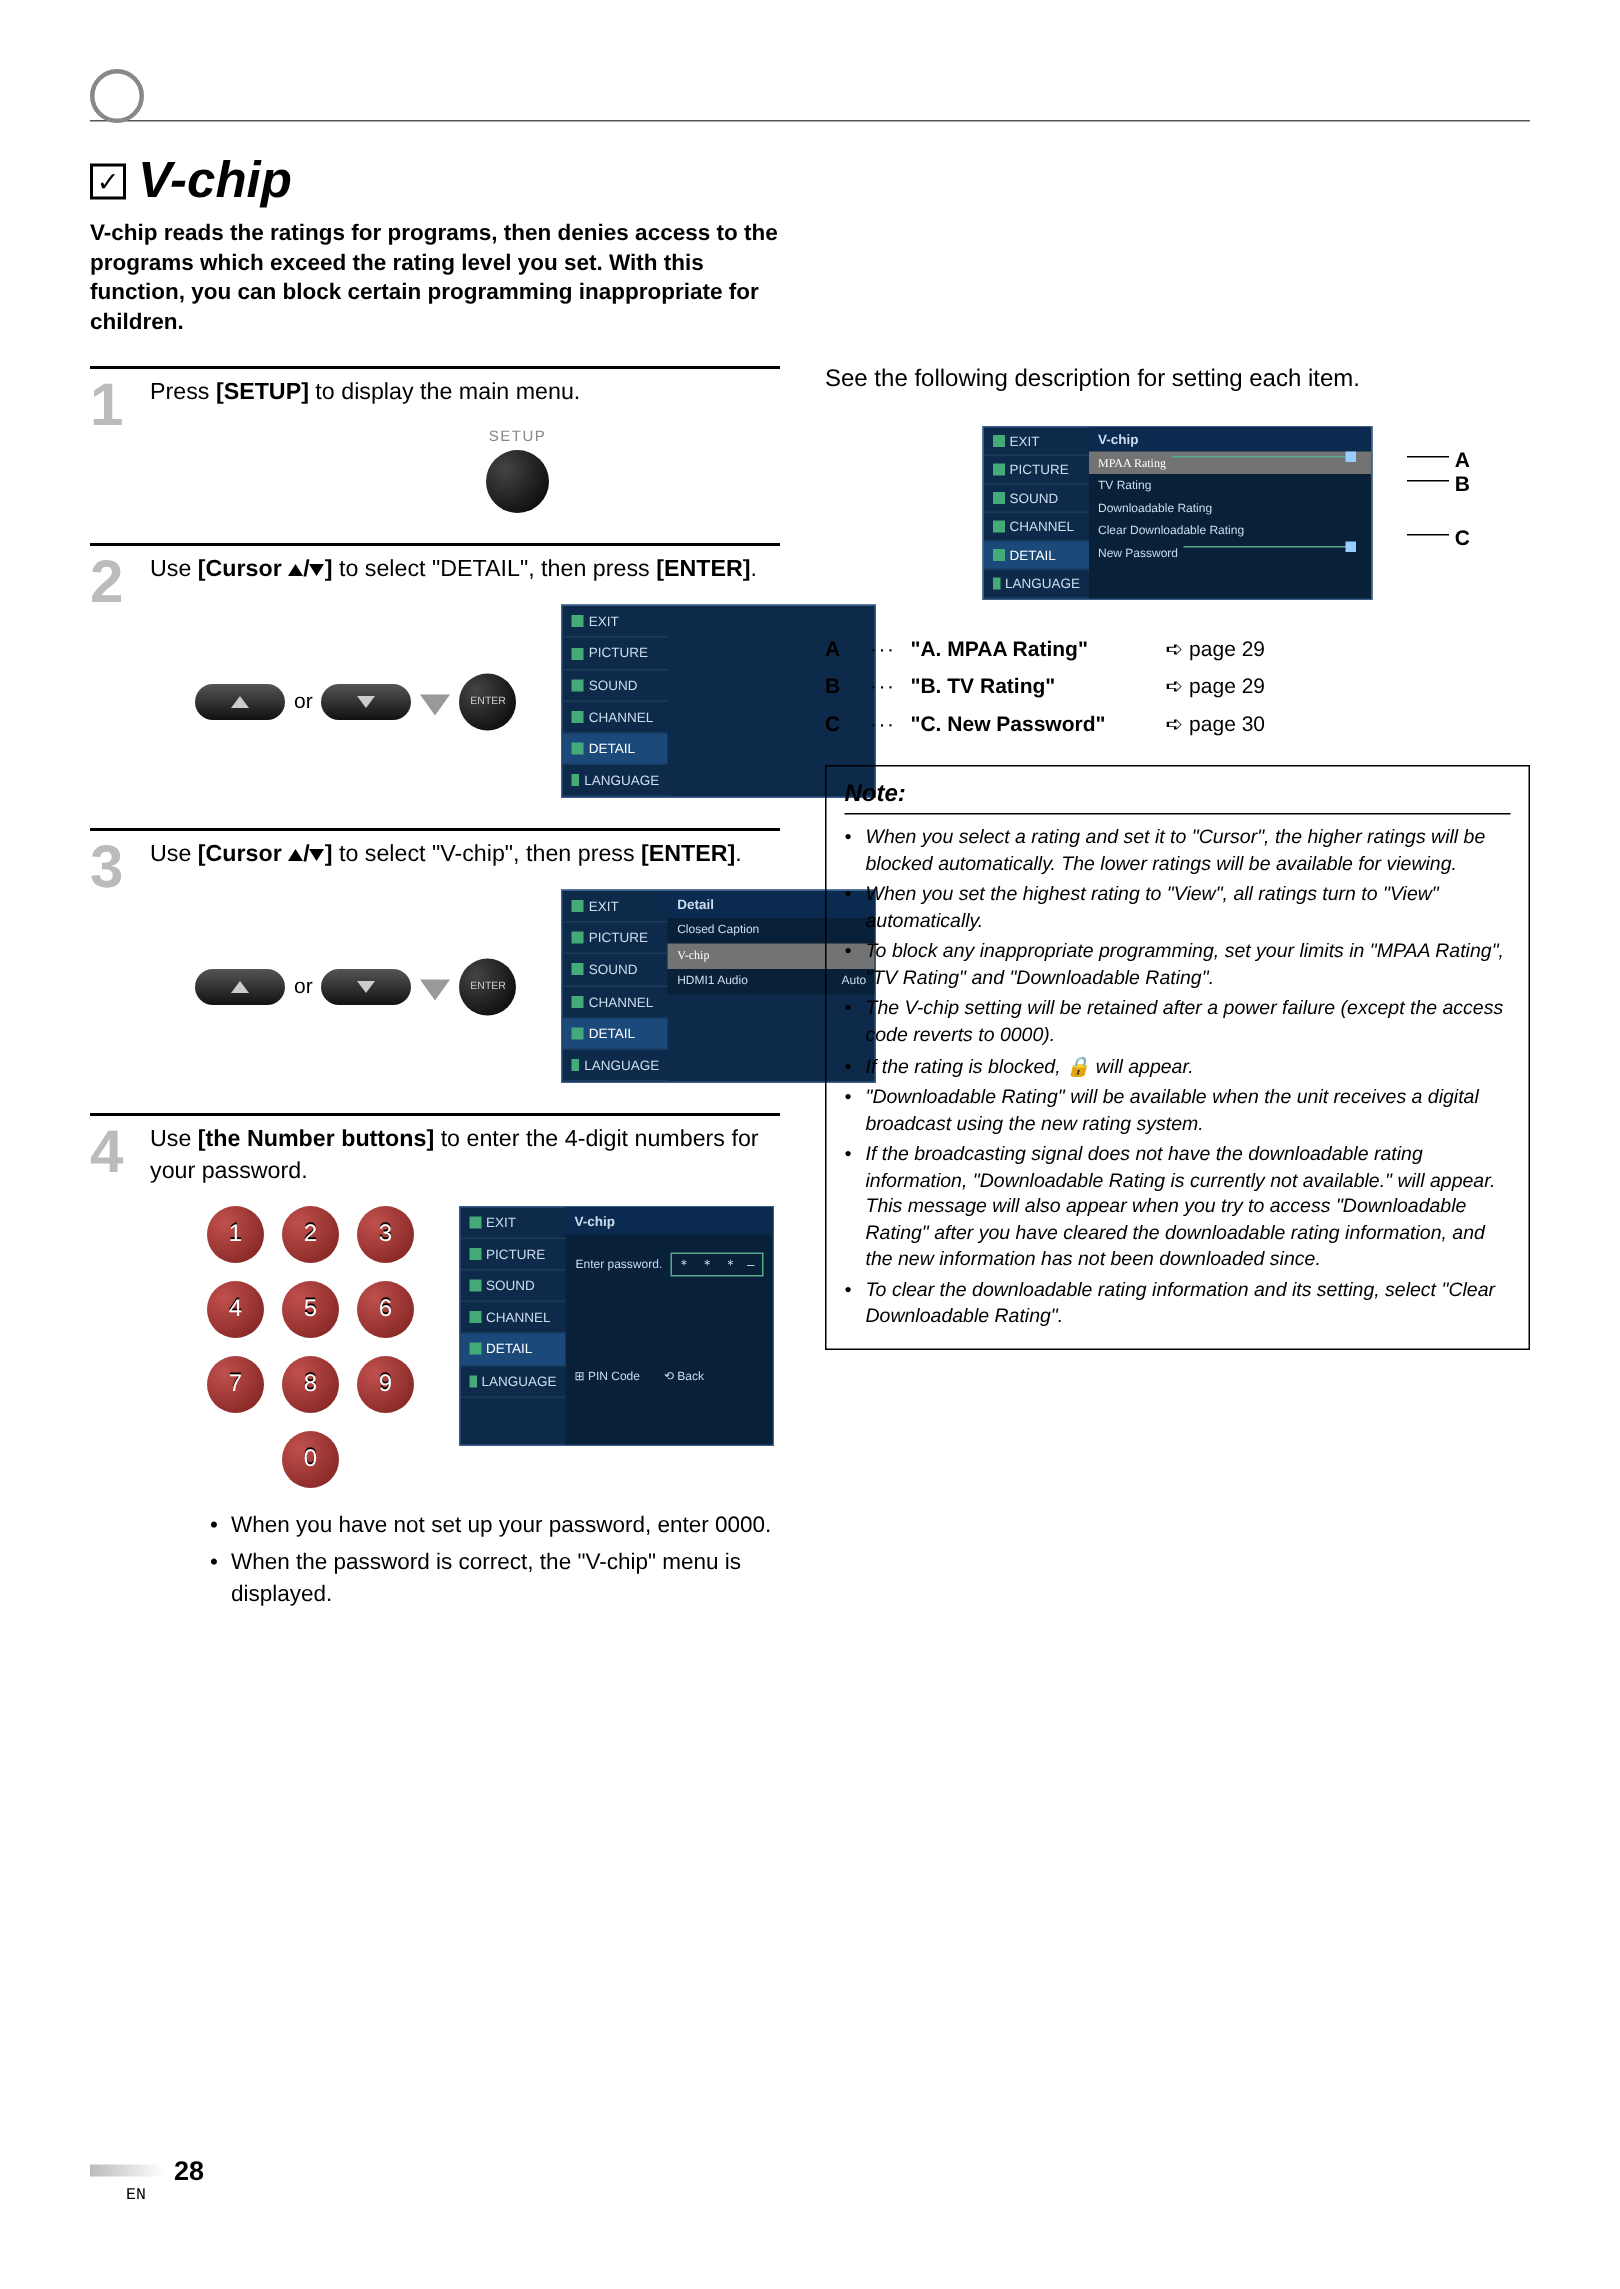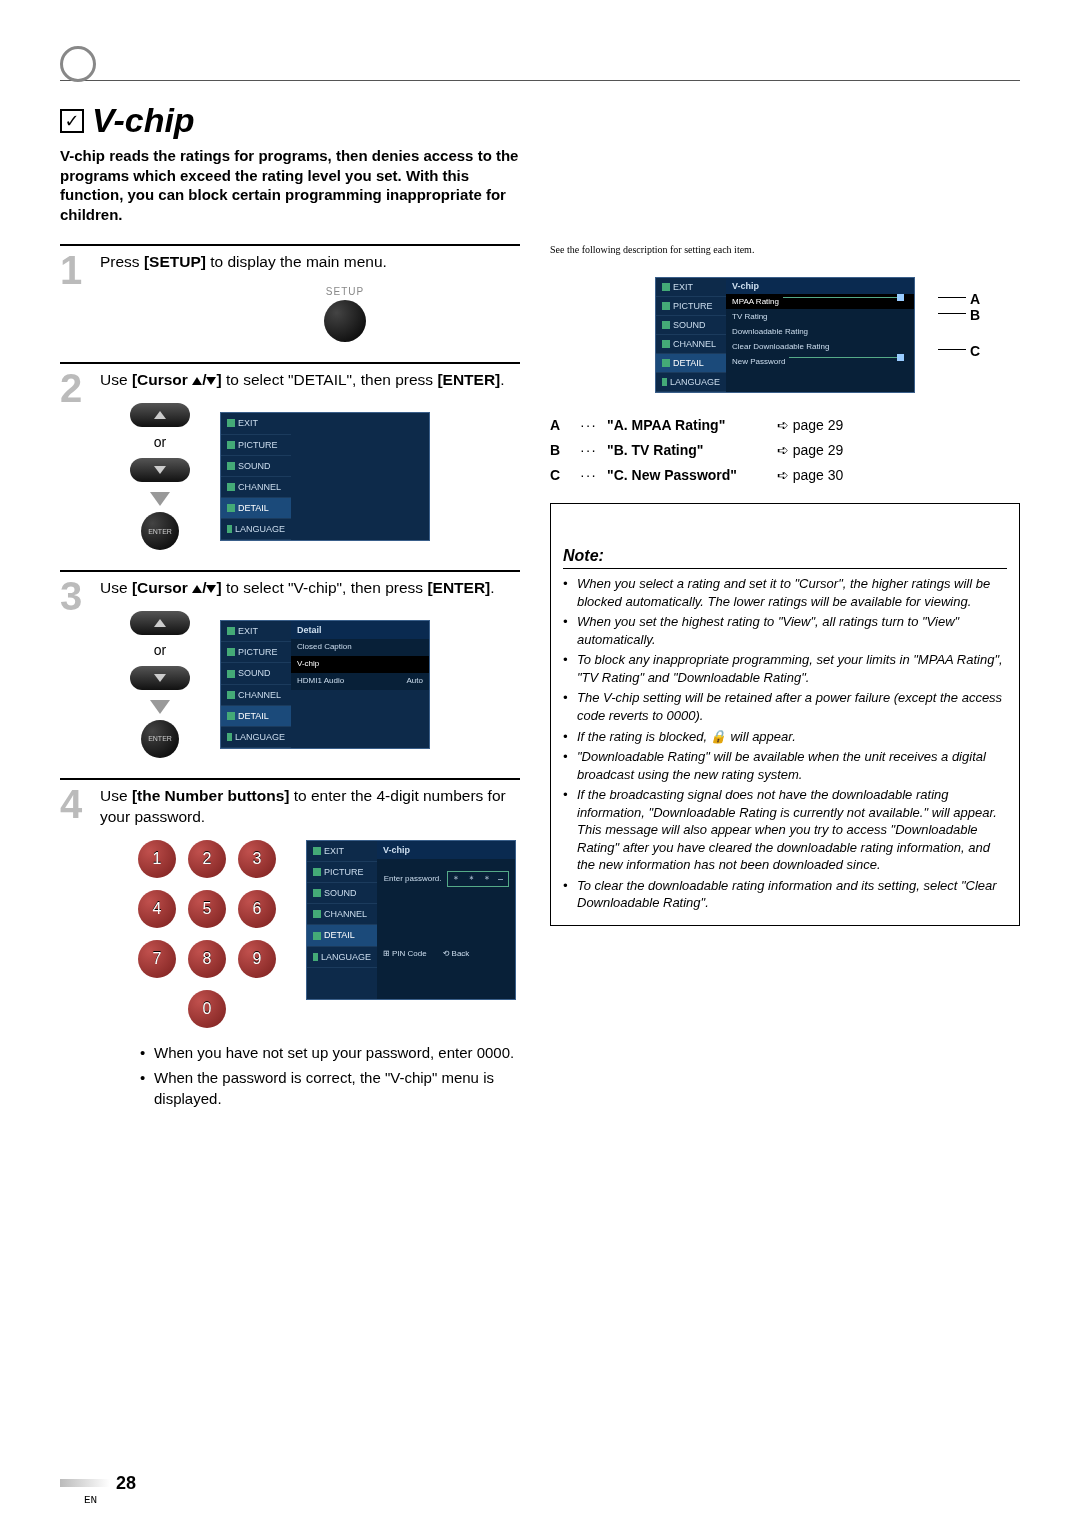--- a/index.html
+++ b/index.html
@@ -24,36 +24,36 @@
   .step-body { flex: 1; font-size: 15.5px; line-height: 1.35; }
   .step-body b { font-weight: 700; }
 
   .illus { margin-top: 12px; margin-left: 30px; }
   .illus-row { display: flex; align-items: center; gap: 30px; }
 
   .setup-btn { display: flex; flex-direction: column; align-items: center; margin-left: 40px; }
   .setup-btn .lbl { font-size: 10px; color: #888; letter-spacing: 1px; margin-bottom: 2px; }
   .setup-btn .circle { width: 42px; height: 42px; background: radial-gradient(circle at 30% 30%, #444, #000); border-radius: 50%; }
 
-  .cursor-group { display: flex; flex-direction: column; align-items: center; gap: 6px; }
+  .cursor-group { display: flex; flex-direction: row; align-items: center; gap: 6px; }
   .cursor-group .pill { width: 60px; height: 24px; background: linear-gradient(#555,#111); border-radius: 12px; display: flex; align-items: center; justify-content: center; }
   .cursor-group .pill .tri-up { width: 0; height: 0; border-left: 6px solid transparent; border-right: 6px solid transparent; border-bottom: 8px solid #ccc; }
   .cursor-group .pill .tri-dn { width: 0; height: 0; border-left: 6px solid transparent; border-right: 6px solid transparent; border-top: 8px solid #ccc; }
   .cursor-group .or { font-size: 14px; }
   .cursor-group .tri-dn-big { width: 0; height: 0; border-left: 10px solid transparent; border-right: 10px solid transparent; border-top: 14px solid #999; margin-top: 4px; }
   .cursor-group .enter { width: 38px; height: 38px; background: radial-gradient(circle at 30% 30%, #444, #000); border-radius: 50%; display:flex; align-items:center; justify-content:center; color:#ccc; font-size:7px; }
 
   .osd { width: 210px; background: #0d2a4a; border: 1px solid #3a5f8a; font-size: 9px; color: #cde; }
   .osd .side { float: left; width: 70px; }
   .osd .side div { padding: 4px 6px; border-bottom: 1px solid #1b3b5d; display:flex; align-items:center; gap:3px; }
   .osd .side div.sel { background: #1b4a7a; color: #fff; }
   .osd .main { margin-left: 70px; background: #082038; min-height: 100%; }
   .osd .main .title { background: #0a2a50; padding: 3px 6px; font-weight:700; font-size:9px; }
   .osd .main .item { padding: 3px 6px; display:flex; justify-content:space-between; font-size:8px; }
-  .osd .main .item.hl { background: #000000; color:#fff; }
+  .osd .main .item.hl { background: #737373; color:#fff;font-family:Liberation Serif, serif; }
   .osd .main .hint { padding: 6px; font-size:8px; display:flex; gap:16px; justify-content:flex-start; }
   .osd::after { content:""; display:block; clear:both; }
   .osd .ico { width:8px; height:8px; background:#4a7; display:inline-block; }
   .osd .label-area { display:flex; align-items:center; padding:12px 6px 6px; font-size:8px; gap:6px; justify-content:flex-end; }
   .osd .pwbox { border:1px solid #5a8; padding:1px 3px; letter-spacing:2px; font-size:9px; }
 
   .keypad { display: grid; grid-template-columns: repeat(3, 38px); grid-auto-rows: 38px; gap: 12px; margin-left: 8px; }
   .keypad .k0 { grid-column: 2; }
   .key { background: radial-gradient(circle at 30% 30%, #c0504d, #7a1f1d); border-radius: 50%; color: #fff; font-size: 16px; display:flex; align-items:center; justify-content:center; text-shadow: 0 -1px 0 #000; }
 
@@ -72,35 +72,35 @@
   .callout-line.lc { top:72px; width:28px; }
 
   .ref-table { font-size: 14px; line-height: 1.8; margin-bottom: 14px; }
   .ref-table .row { display:flex; gap:10px; align-items:baseline; }
   .ref-table .k { font-weight:700; width: 20px; }
   .ref-table .dots { letter-spacing:1px; }
   .ref-table .name { font-weight:700; min-width: 160px; }
   .ref-table .arrow { margin-right:4px; }
 
   .note-box { border: 1px solid #000; padding: 8px 12px 10px; font-size: 13px; line-height: 1.35; }
-  .note-box h3 { font-style: italic; font-size: 16px; border-bottom: 1px solid #000; margin-bottom: 6px; padding-bottom: 2px; margin-top: 33px; }
+  .note-box h3 { font-style: italic; font-size: 16px; border-bottom: 1px solid #000; margin-bottom: 6px; padding-bottom: 2px; }
   .note-box ul { list-style: none; }
   .note-box li { position: relative; padding-left: 14px; margin-bottom: 3px; font-style: italic; }
   .note-box li::before { content: "•"; position: absolute; left: 0; }
 
   .page-num { margin-top: 360px; }
   .page-num .bar { display:flex; align-items:center; gap:6px;text-align:center; }
   .page-num .grad { height: 8px; width: 50px; background: linear-gradient(to right, #bbb, #fff); }
   .page-num .n { font-size: 18px; font-weight:700; }
   .page-num .en { font-size: 11px; margin-left: 24px; font-family: Liberation Mono, monospace; }
 
   .tri-up-inline { display:inline-block; width:0; height:0; border-left:5px solid transparent; border-right:5px solid transparent; border-bottom:8px solid #000; vertical-align:middle; }
   .tri-dn-inline { display:inline-block; width:0; height:0; border-left:5px solid transparent; border-right:5px solid transparent; border-top:8px solid #000; vertical-align:middle; }
 
-  .right-desc { font-size: 10px; margin-bottom: 22px; font-family: Liberation Serif, serif; }
+  .right-desc { font-size: 16px; margin-bottom: 22px; }
 
   .osd-right { width: 260px; }
   .osd-right .sliderline { height:1px; background:#5a8; flex:1; margin:0 4px; position:relative; }
   .osd-right .sliderline::after { content:""; position:absolute; right:0; top:-3px; width:7px; height:7px; background:#9cf; }
 </style>
 </head>
 <body>
 
 <div class="header-title">
   <span class="big-o">O</span>

